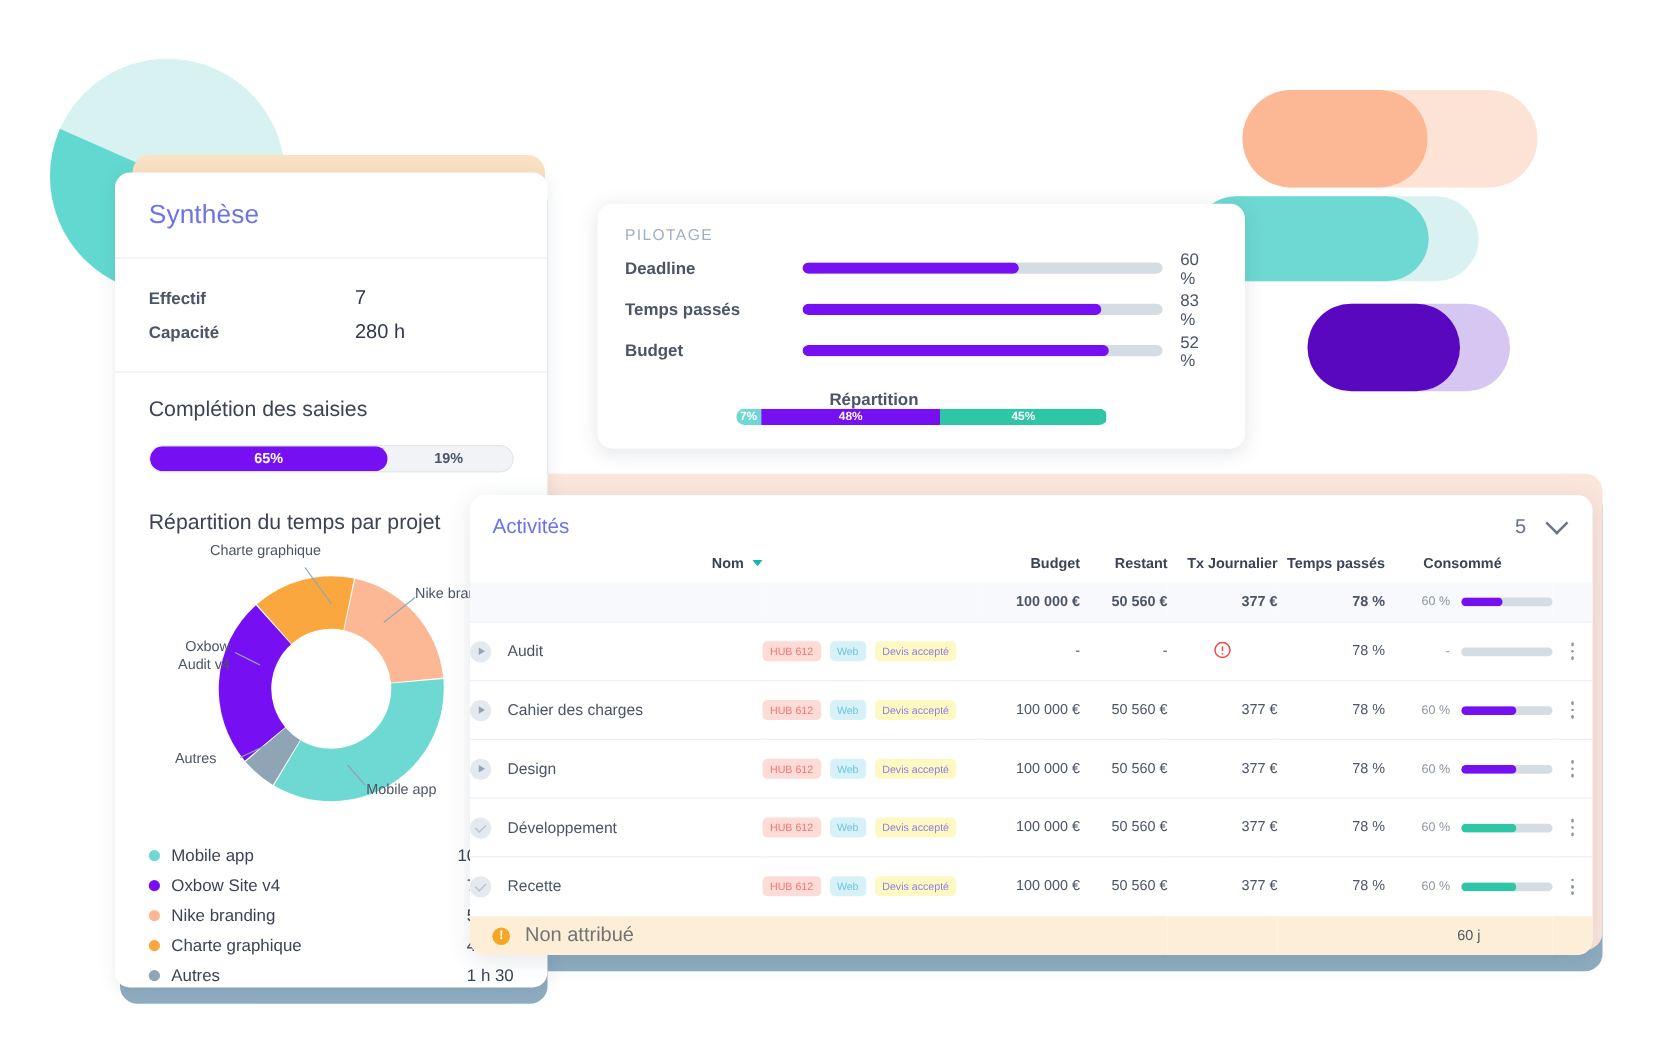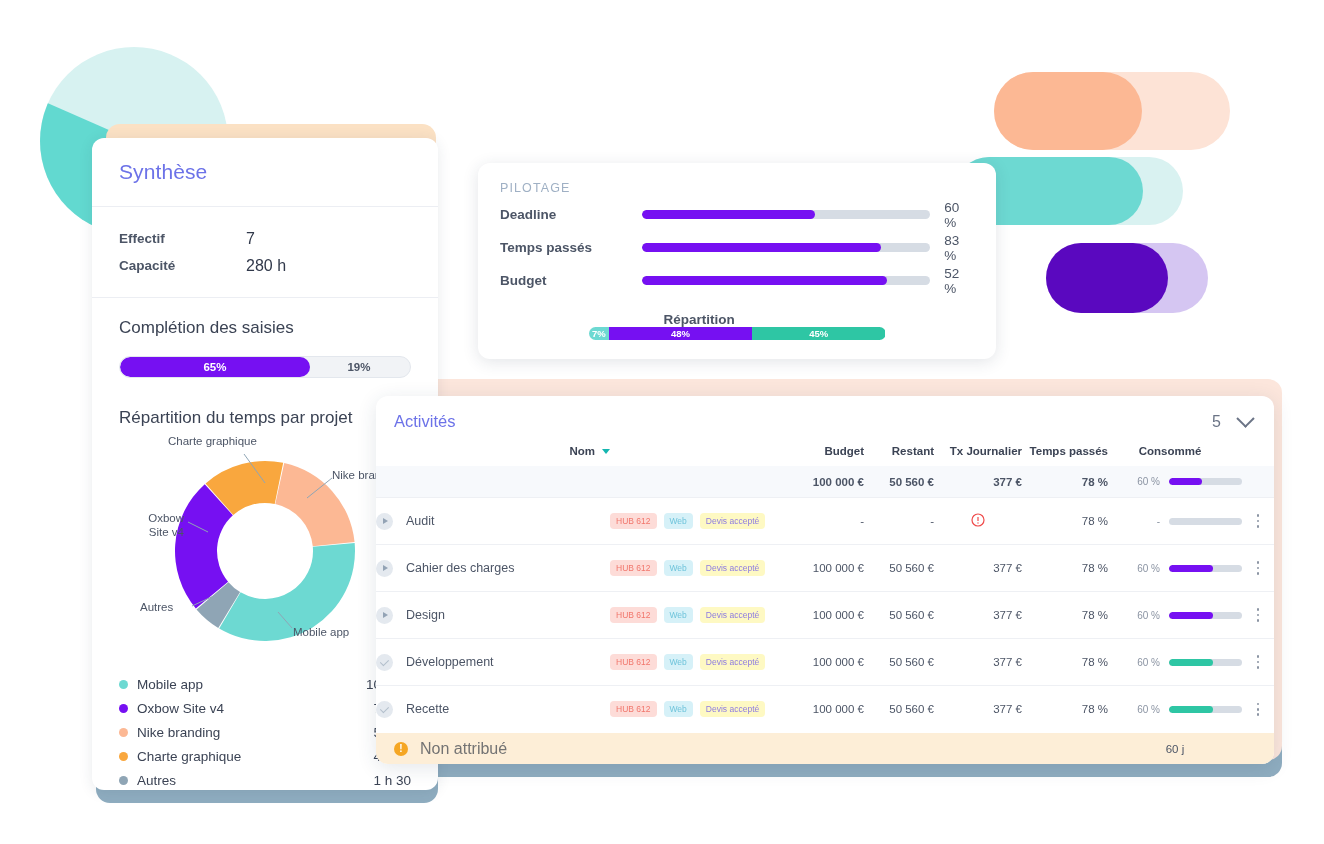--- a/index.html
+++ b/index.html
@@ -72,21 +72,21 @@
     box-shadow: 0 2px 14px rgba(35,55,80,.10);
   }
   .synthese-title {
     color: #6c72e8;
     font-size: 21px;
     padding: 22px 0 0 27px;
     letter-spacing: .1px;
   }
   .hr { height: 1px; background: #eceef3; margin: 22px 0 0 0; }
   .kv-wrap { padding: 18px 27px 18px 27px; }
-  .kv-row { display: flex; align-items: center; height: 27px; }
+  .kv-row { display: flex; align-items: center; height: 27px; gap: 38px; }
   .kv-key { width: 127px; font-size: 13.5px; font-weight: bold; color: #4c5566; }
   .kv-val { font-size: 16px; color: #30384a; }
 
   .sect-title {
     font-size: 17px;
     color: #3b4354;
     padding: 20px 0 0 27px;
   }
 
   .completion-bar {
@@ -288,21 +288,21 @@
         <g id="donut-leaders" stroke="#8fa5b5" stroke-width="1" fill="none">
             <line x1="152" y1="18" x2="173" y2="47"></line>
             <line x1="240" y1="42" x2="215" y2="62"></line>
             <line x1="96" y1="86" x2="116" y2="96"></line>
             <line x1="100" y1="170" x2="126" y2="158"></line>
             <line x1="200" y1="192" x2="186" y2="176"></line>
           </g>
       </svg>
       <div class="donut-label" id="lbl-charte" style="left:76px; top:-2px;">Charte graphique</div>
       <div class="donut-label" id="lbl-nike" style="left:240px; top:32px;">Nike branding</div>
-      <div class="donut-label" id="lbl-oxbow" style="left:32px; top:75px; text-align:right; width:60px;"><div>Oxbow</div><div>Site v4</div></div>
+      <div class="donut-label" id="lbl-oxbow" style="left:32px; top:75px; text-align:right; width:60px;"><div>Oxbow</div><div>Audit v4</div></div>
       <div class="donut-label" id="lbl-autres" style="left:48px; top:164px;">Autres</div>
       <div class="donut-label" id="lbl-mobile" style="left:201px; top:189px;">Mobile app</div>
     </div>
 
     <div class="legend-list" id="donut-legend">
         <div class="legend-row">
           <span class="legend-dot" style="background:#6dd9d2"></span>
           <span class="legend-name">Mobile app</span>
           <span class="legend-val">10 h 00</span>
         </div>

